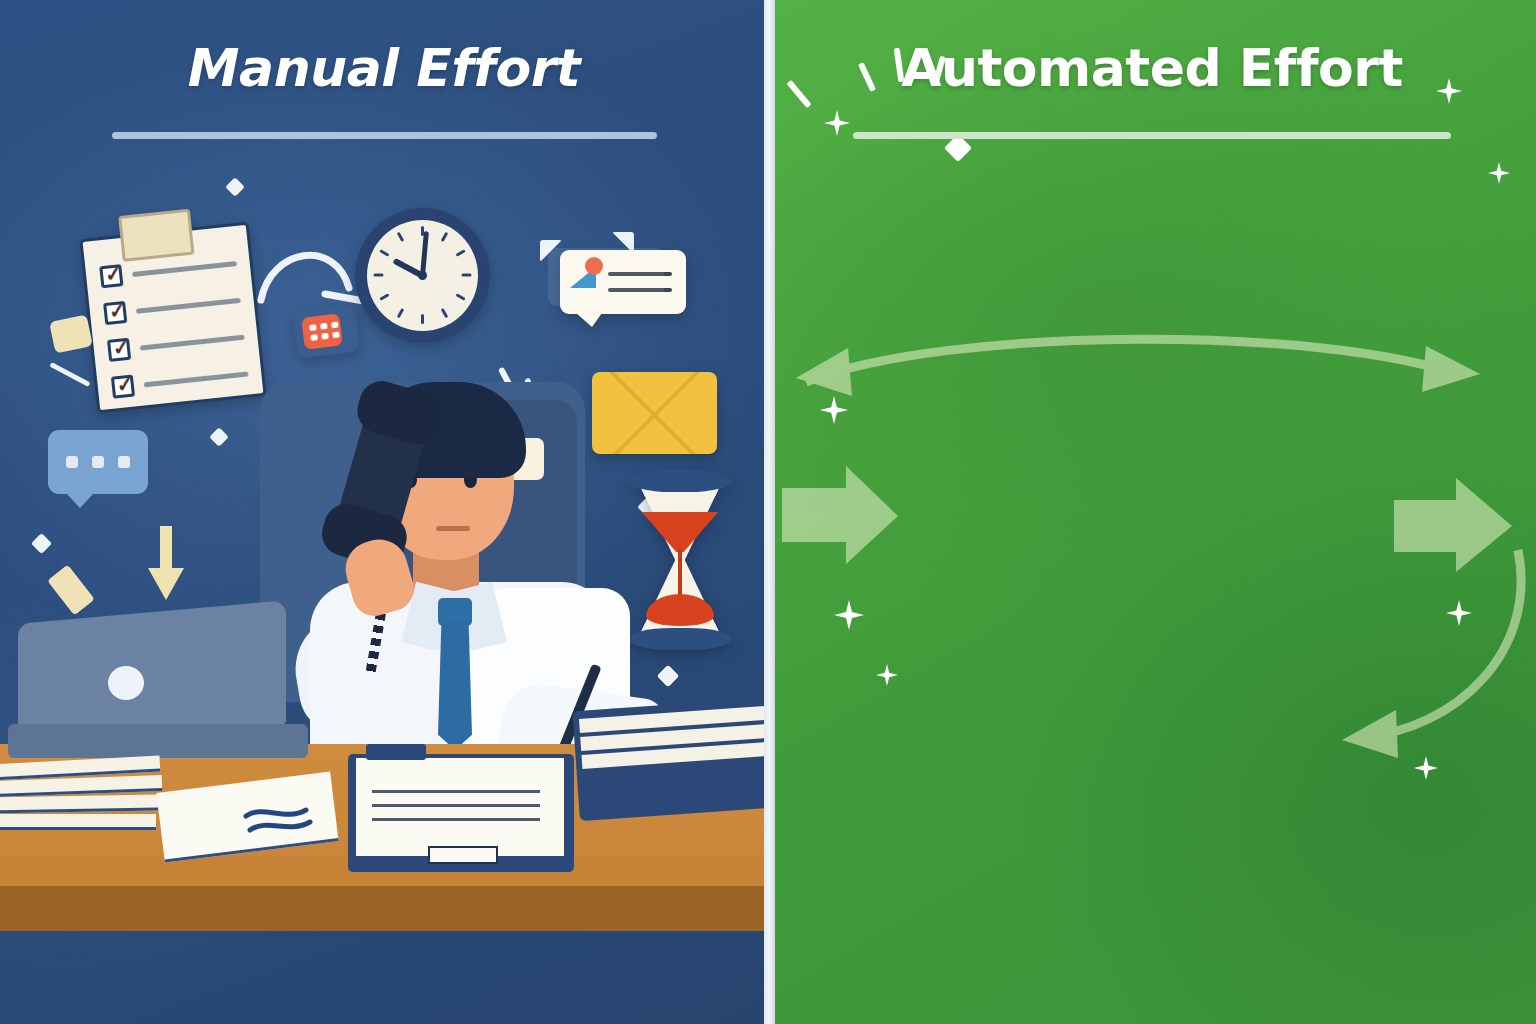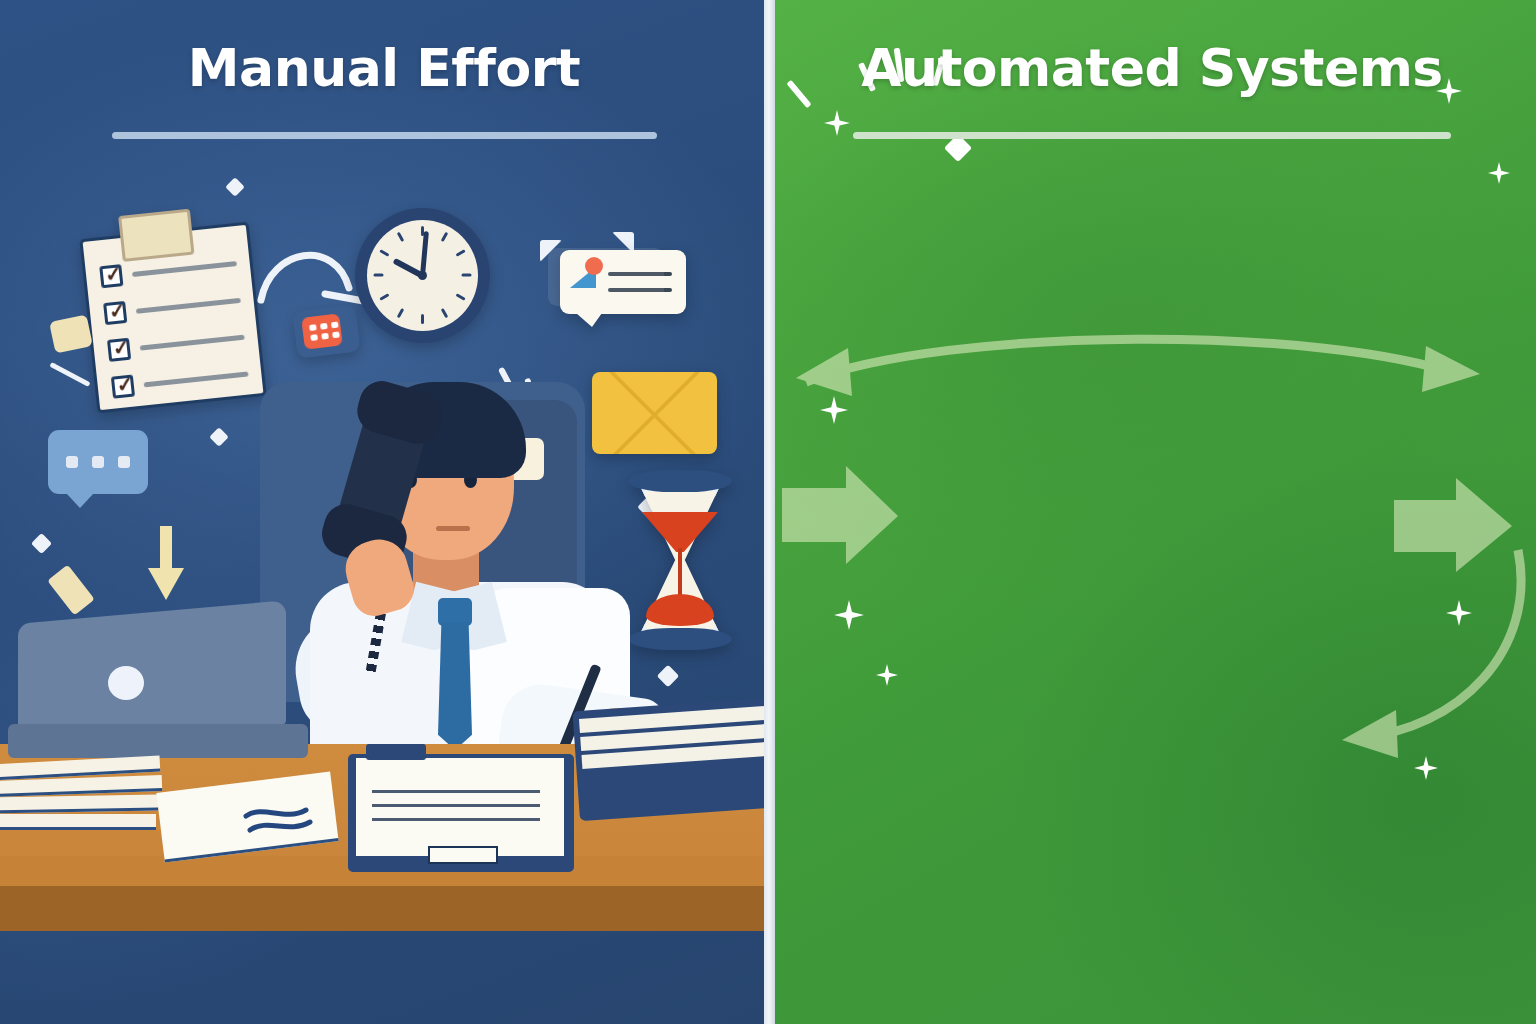--- a/index.html
+++ b/index.html
@@ -205,21 +205,21 @@
   
   .flow-arrow { position:absolute; opacity:.55; }
 </style>
 </head>
 <body>
 
 <div id="stage">
 
   <div id="left-panel" class="panel">
 
-    <div class="title-wrap" style="left:0;top:42px;">
+    <div class="title-wrap" style="left:0;top:42px;font-style:italic;">
       <div class="panel-title">Manual Effort</div>
       <div class="title-rule" id="left-title-rule"></div>
     </div>
 
     <div class="abs shadow-soft" id="checklist">
       <div class="clip"></div>
       <div class="chk-row" style="top:26px;">
           <div class="chk-box"></div>
           <div class="chk-line"></div>
         </div>
@@ -377,21 +377,21 @@
       <div class="pg" style="top:8px;"></div>
       <div class="pg" style="top:26px;"></div>
       <div class="pg" style="top:44px;"></div>
     </div>
     <div class="abs" style="left:366px;top:744px;width:60px;height:16px;background:#2b4878;border-radius:3px;"></div>
   </div>
 
   <div id="right-panel" class="panel">
 
     <div class="title-wrap" style="left:0;top:42px;">
-      <div class="panel-title">Automated Systems</div>
+      <div class="panel-title">Automated Effort</div>
       <div class="title-rule" id="right-title-rule"></div>
     </div>
 
     <div class="spark" style="left:96px;top:62px;width:6px;height:30px;transform:rotate(-25deg);"></div>
     <div class="spark" style="left:128px;top:48px;width:6px;height:34px;transform:rotate(-8deg);"></div>
     <div class="spark" style="left:168px;top:56px;width:6px;height:30px;transform:rotate(16deg);"></div>
     <div class="spark" style="left:28px;top:78px;width:6px;height:32px;transform:rotate(-40deg);"></div>
     <div class="spark" style="left:56px;top:110px;width:26px;height:26px;clip-path:polygon(50% 0,60% 40%,100% 50%,60% 60%,50% 100%,40% 60%,0 50%,40% 40%);"></div>
     <div class="spark" style="left:180px;top:138px;width:20px;height:20px;transform:rotate(45deg);border-radius:3px;"></div>
     <div class="spark" style="left:668px;top:78px;width:26px;height:26px;clip-path:polygon(50% 0,60% 40%,100% 50%,60% 60%,50% 100%,40% 60%,0 50%,40% 40%);"></div>

